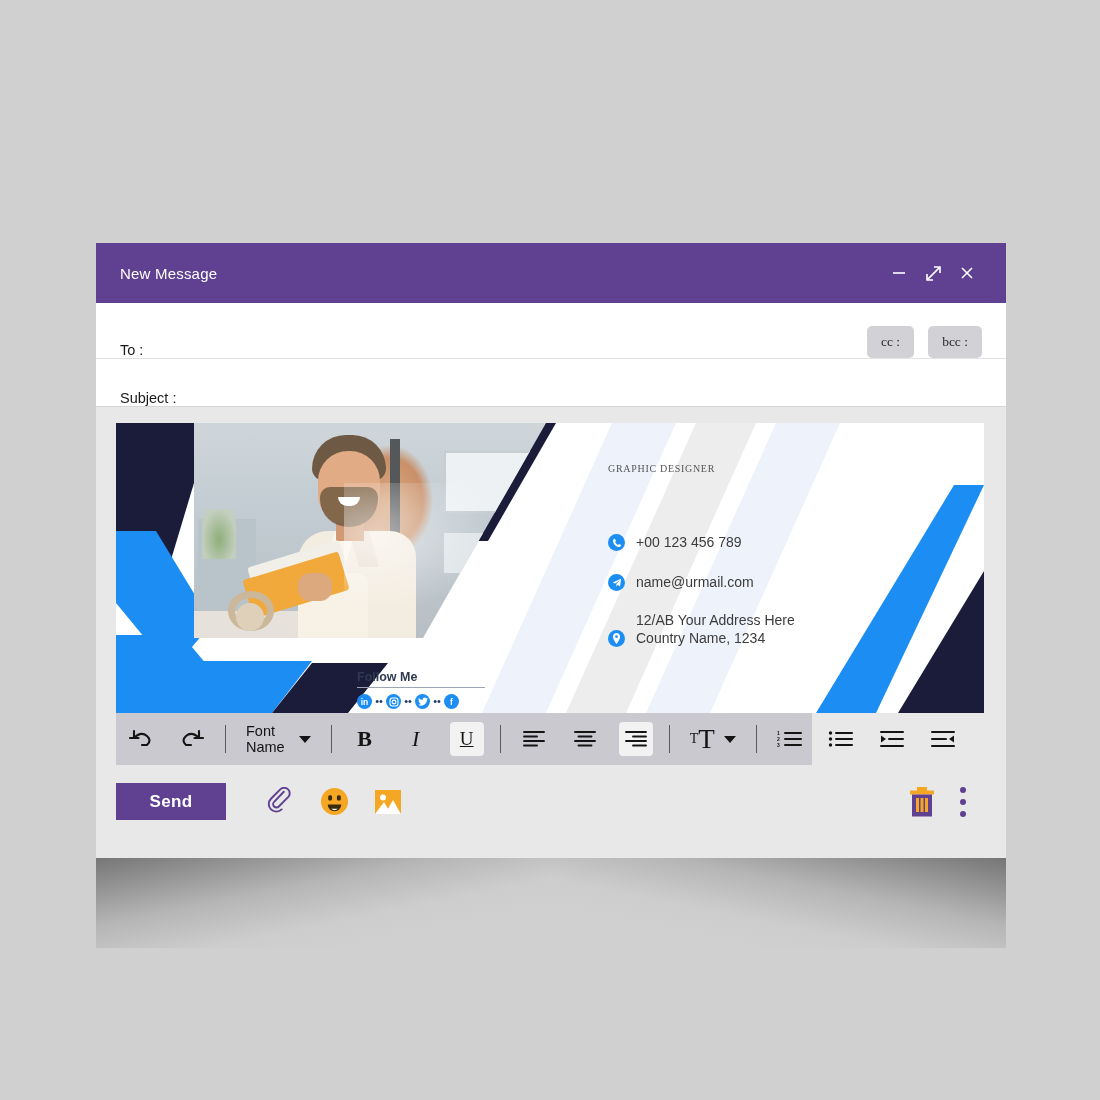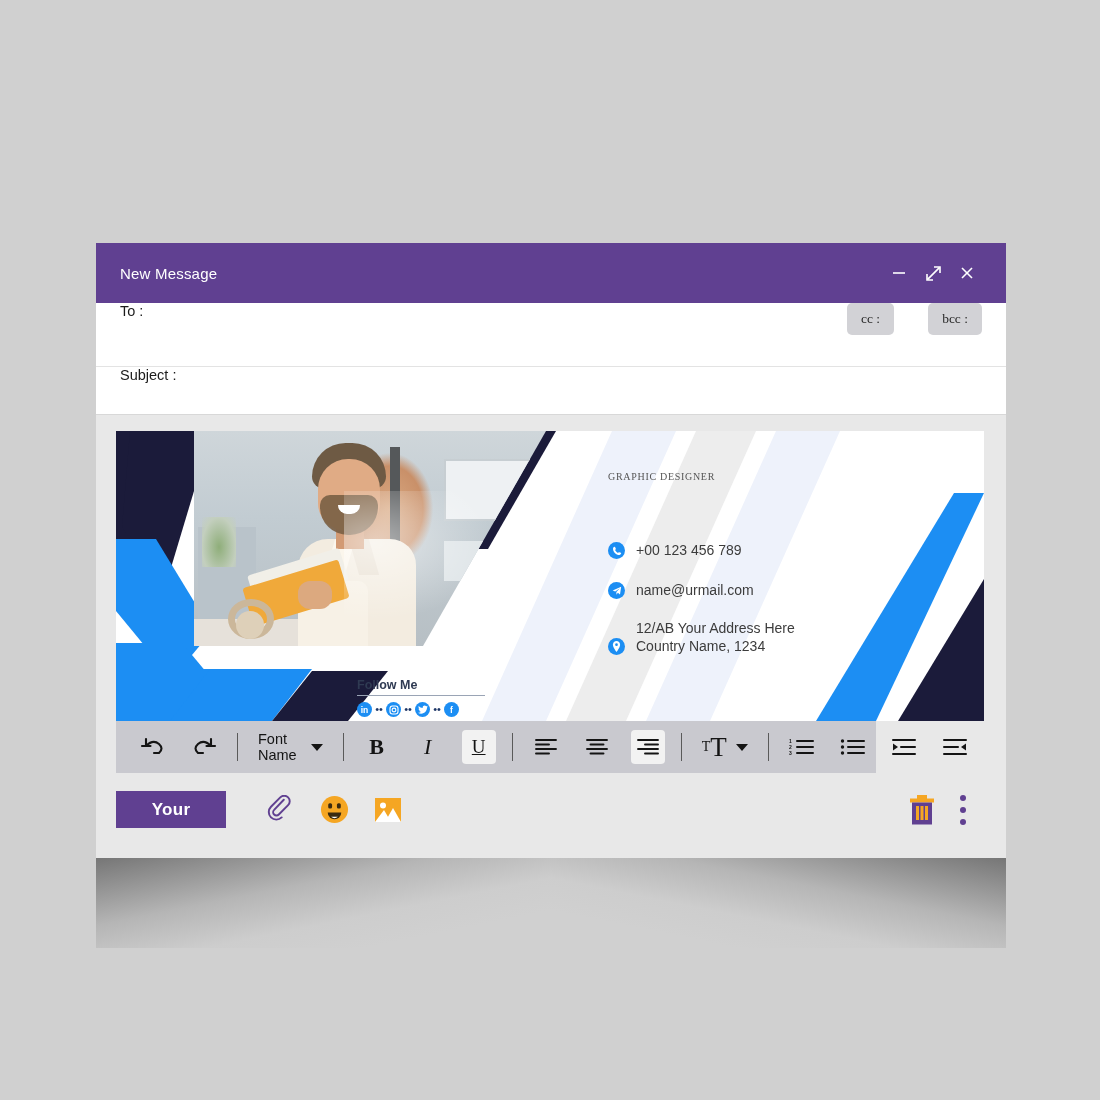--- a/index.html
+++ b/index.html
@@ -71,28 +71,27 @@
     height: 34px;
     display: flex;
     align-items: center;
     justify-content: center;
     color: #ffffff;
   }
   .win-btn svg { display: block; }
 
   
   #to-row {
-    height: 64px;
+    height: 56px;
     background: #ffffff;
     border-bottom: 1px solid #e3e3e3;
     display: flex;
-    align-items: flex-start;
+    align-items: flex-end;
     padding: 0 24px;
     box-sizing: border-box;
-    gap: 20px;
   }
   .field-label {
     font-size: 14.5px;
     color: #1b1b1b;
   }
   #to-input {
     flex: 1;
     border: none;
     outline: none;
     background: transparent;
@@ -112,21 +111,21 @@
     white-space: nowrap;
     font-family: Liberation Serif, serif;
   }
 
   
   #subject-row {
     height: 48px;
     background: #ffffff;
     border-bottom: 1px solid #d8d8d8;
     display: flex;
-    align-items: flex-start;
+    align-items: flex-end;
     padding: 0 24px;
     box-sizing: border-box;
     gap: 29px;
   }
   #subject-input {
     flex: 1;
     border: none;
     outline: none;
     background: transparent;
     font-family: "Liberation Sans", sans-serif;
@@ -288,26 +287,26 @@
   .c-ic svg { display: block; }
   .c-txt {
     font-size: 14px;
     color: #3c3c3c;
     margin-left: 11px;
     line-height: 17.5px;
   }
 
   
   #format-toolbar {
-    width: 760px;
+    width: 696px;
     height: 52px;
     background: #c9c9cf;
     display: flex;
     align-items: center;
-    padding: 0 20px;
+    padding: 0 8px;
     box-sizing: border-box;
   }
   .tb-btn {
     width: 34px;
     height: 34px;
     display: flex;
     align-items: center;
     justify-content: center;
     color: #141414;
     border-radius: 4px;
@@ -691,21 +690,21 @@
               <line x1="2" y1="9" x2="16" y2="9"></line>
               <line x1="2" y1="16" x2="24" y2="16"></line>
           </g>
           <polygon points="24,5.5 19,9 24,12.5" fill="#141414"></polygon>
         </svg>
       </div>
     </div>
   </div>
 
   <div id="action-bar">
-    <div id="send-button">Your</div>
+    <div id="send-button">Send</div>
 
     <div class="act-ic" id="attach-icon">
       <svg width="30" height="30" viewBox="0 0 30 30">
         <path d="M21.5 9.5 L11 20.5 a3.6 3.6 0 0 0 5.1 5.1 L26.2 15.4 a6 6 0 0 0 -8.5 -8.5 L7.6 17.1 a8.2 8.2 0 0 0 11.6 11.6" fill="none" stroke="#604091" stroke-width="2.1" stroke-linecap="round" transform="translate(-1,-4) scale(0.92)"></path>
       </svg>
     </div>
 
     <div class="act-ic">
       <svg width="29" height="29" viewBox="0 0 30 30">
         <circle cx="15" cy="15" r="14" fill="#f5a623"></circle>

